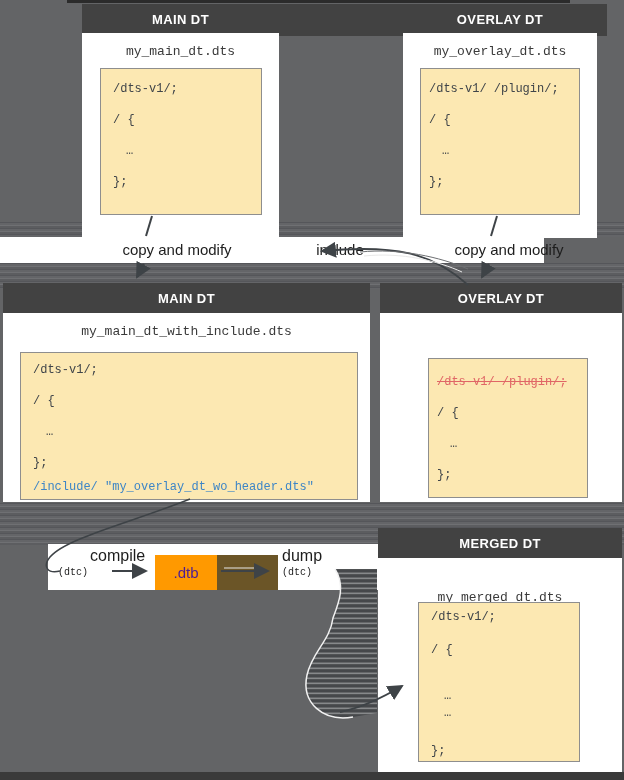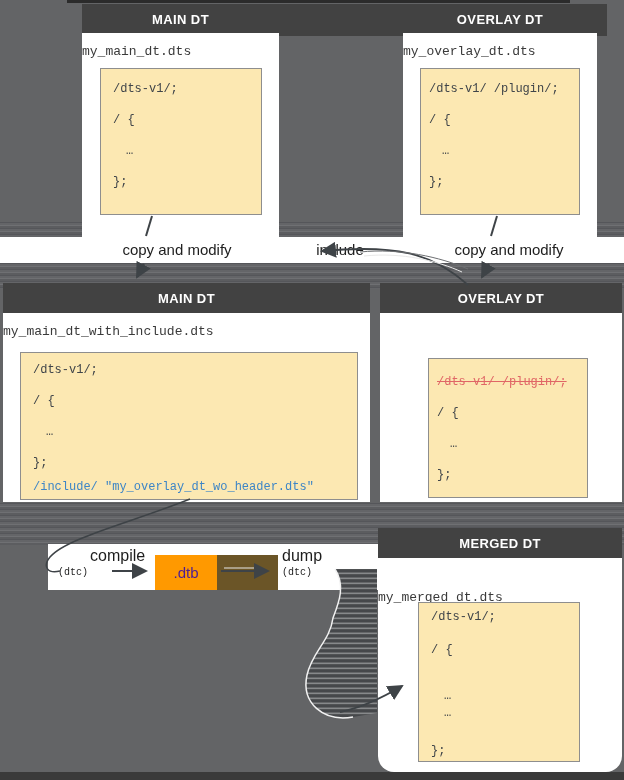--- a/index.html
+++ b/index.html
@@ -16,21 +16,21 @@
 
   
   .stripes{background:repeating-linear-gradient(180deg,#55565a 0 1px,#646568 1px 3px,#6f7073 3px 4px,#5c5d60 4px 6px)}
 
   
   .panel{position:absolute;background:var(--panel-body)}
   .panel-header{height:27px;background:var(--panel-header);color:#fff;
     font-size:13px;font-weight:bold;letter-spacing:.4px;
     display:flex;align-items:center;justify-content:center}
   .panel-header.tall{height:30px}
-  .filename{margin-top:11px;text-align:left;
+  .filename{margin-top:11px;text-align:center;
     font-family:"Liberation Mono","DejaVu Sans Mono",monospace;
     font-size:13px;color:var(--filename-text)}
   .codebox{position:absolute;background:var(--code-bg);
     border:1px solid var(--code-border);
     font-family:"Liberation Mono","DejaVu Sans Mono",monospace;
     font-size:12px;color:var(--code-text);
     padding:14px 4px 0 12px;line-height:1}
   .codebox .line{height:31px;white-space:pre}
   .codebox .indent{padding-left:13px}
   .line-include{color:var(--include-blue)}
@@ -38,21 +38,21 @@
   
   .code-merged{padding-top:8px}
   .code-merged .line:nth-child(1){height:33px}
   .code-merged .line:nth-child(2){height:46px}
   .code-merged .line:nth-child(3){height:17px}
   .code-merged .line:nth-child(4){height:38px}
   
   .code-include5 .line:nth-child(5){height:20px;margin-top:-7px}
 
   
-  .band{left:0;top:237px;width:624px;height:26px;background:#fff}
+  .band{left:0;top:237px;width:544px;height:26px;background:#fff}
   .band-label{position:absolute;top:4px;font-size:15px;color:var(--label-text);text-align:center}
 
   
   .strip{left:48px;top:544px;width:330px;height:46px;background:#fff}
   .strip-label{position:absolute;font-size:16px;color:var(--label-text)}
   .strip-tool{position:absolute;font-family:"Liberation Mono","DejaVu Sans Mono",monospace;font-size:10px;color:var(--label-text)}
   .dtb-box{position:absolute;left:107px;top:11px;width:62px;height:35px;background:var(--dtb-orange);
     display:flex;align-items:center;justify-content:center;font-size:15px;color:#4c1d95}
   .dtb-shadow{position:absolute;left:169px;top:11px;width:61px;height:35px;background:var(--dtb-brown)}
 
@@ -128,21 +128,21 @@
 
 <div class="abs strip">
   <div class="strip-label" style="left:10px;top:3px;margin-left:32px;">compile</div>
   <div class="strip-tool" style="left:10px;top:23px;">(dtc)</div>
   <div class="dtb-box">.dtb</div>
   <div class="dtb-shadow"></div>
   <div class="strip-label" style="left:234px;top:3px;">dump</div>
   <div class="strip-tool" style="left:234px;top:23px;">(dtc)</div>
 </div>
 
-<div class="panel" style="left:378px;top:528px;width:244px;height:244px;border-radius:16px;">
+<div class="panel" style="left:378px;top:528px;width:244px;height:244px;">
   <div class="panel-header tall">MERGED DT</div>
   <div class="filename" style="margin-top:32px;">my_merged_dt.dts</div>
   <div class="codebox code-merged" style="left:40px;top:74px;width:162px;height:160px;">
     <div class="line">/dts-v1/;</div>
     <div class="line">/ {</div>
     <div class="line indent">…</div>
     <div class="line indent">…</div>
     <div class="line">};</div>
   </div>
 </div>

